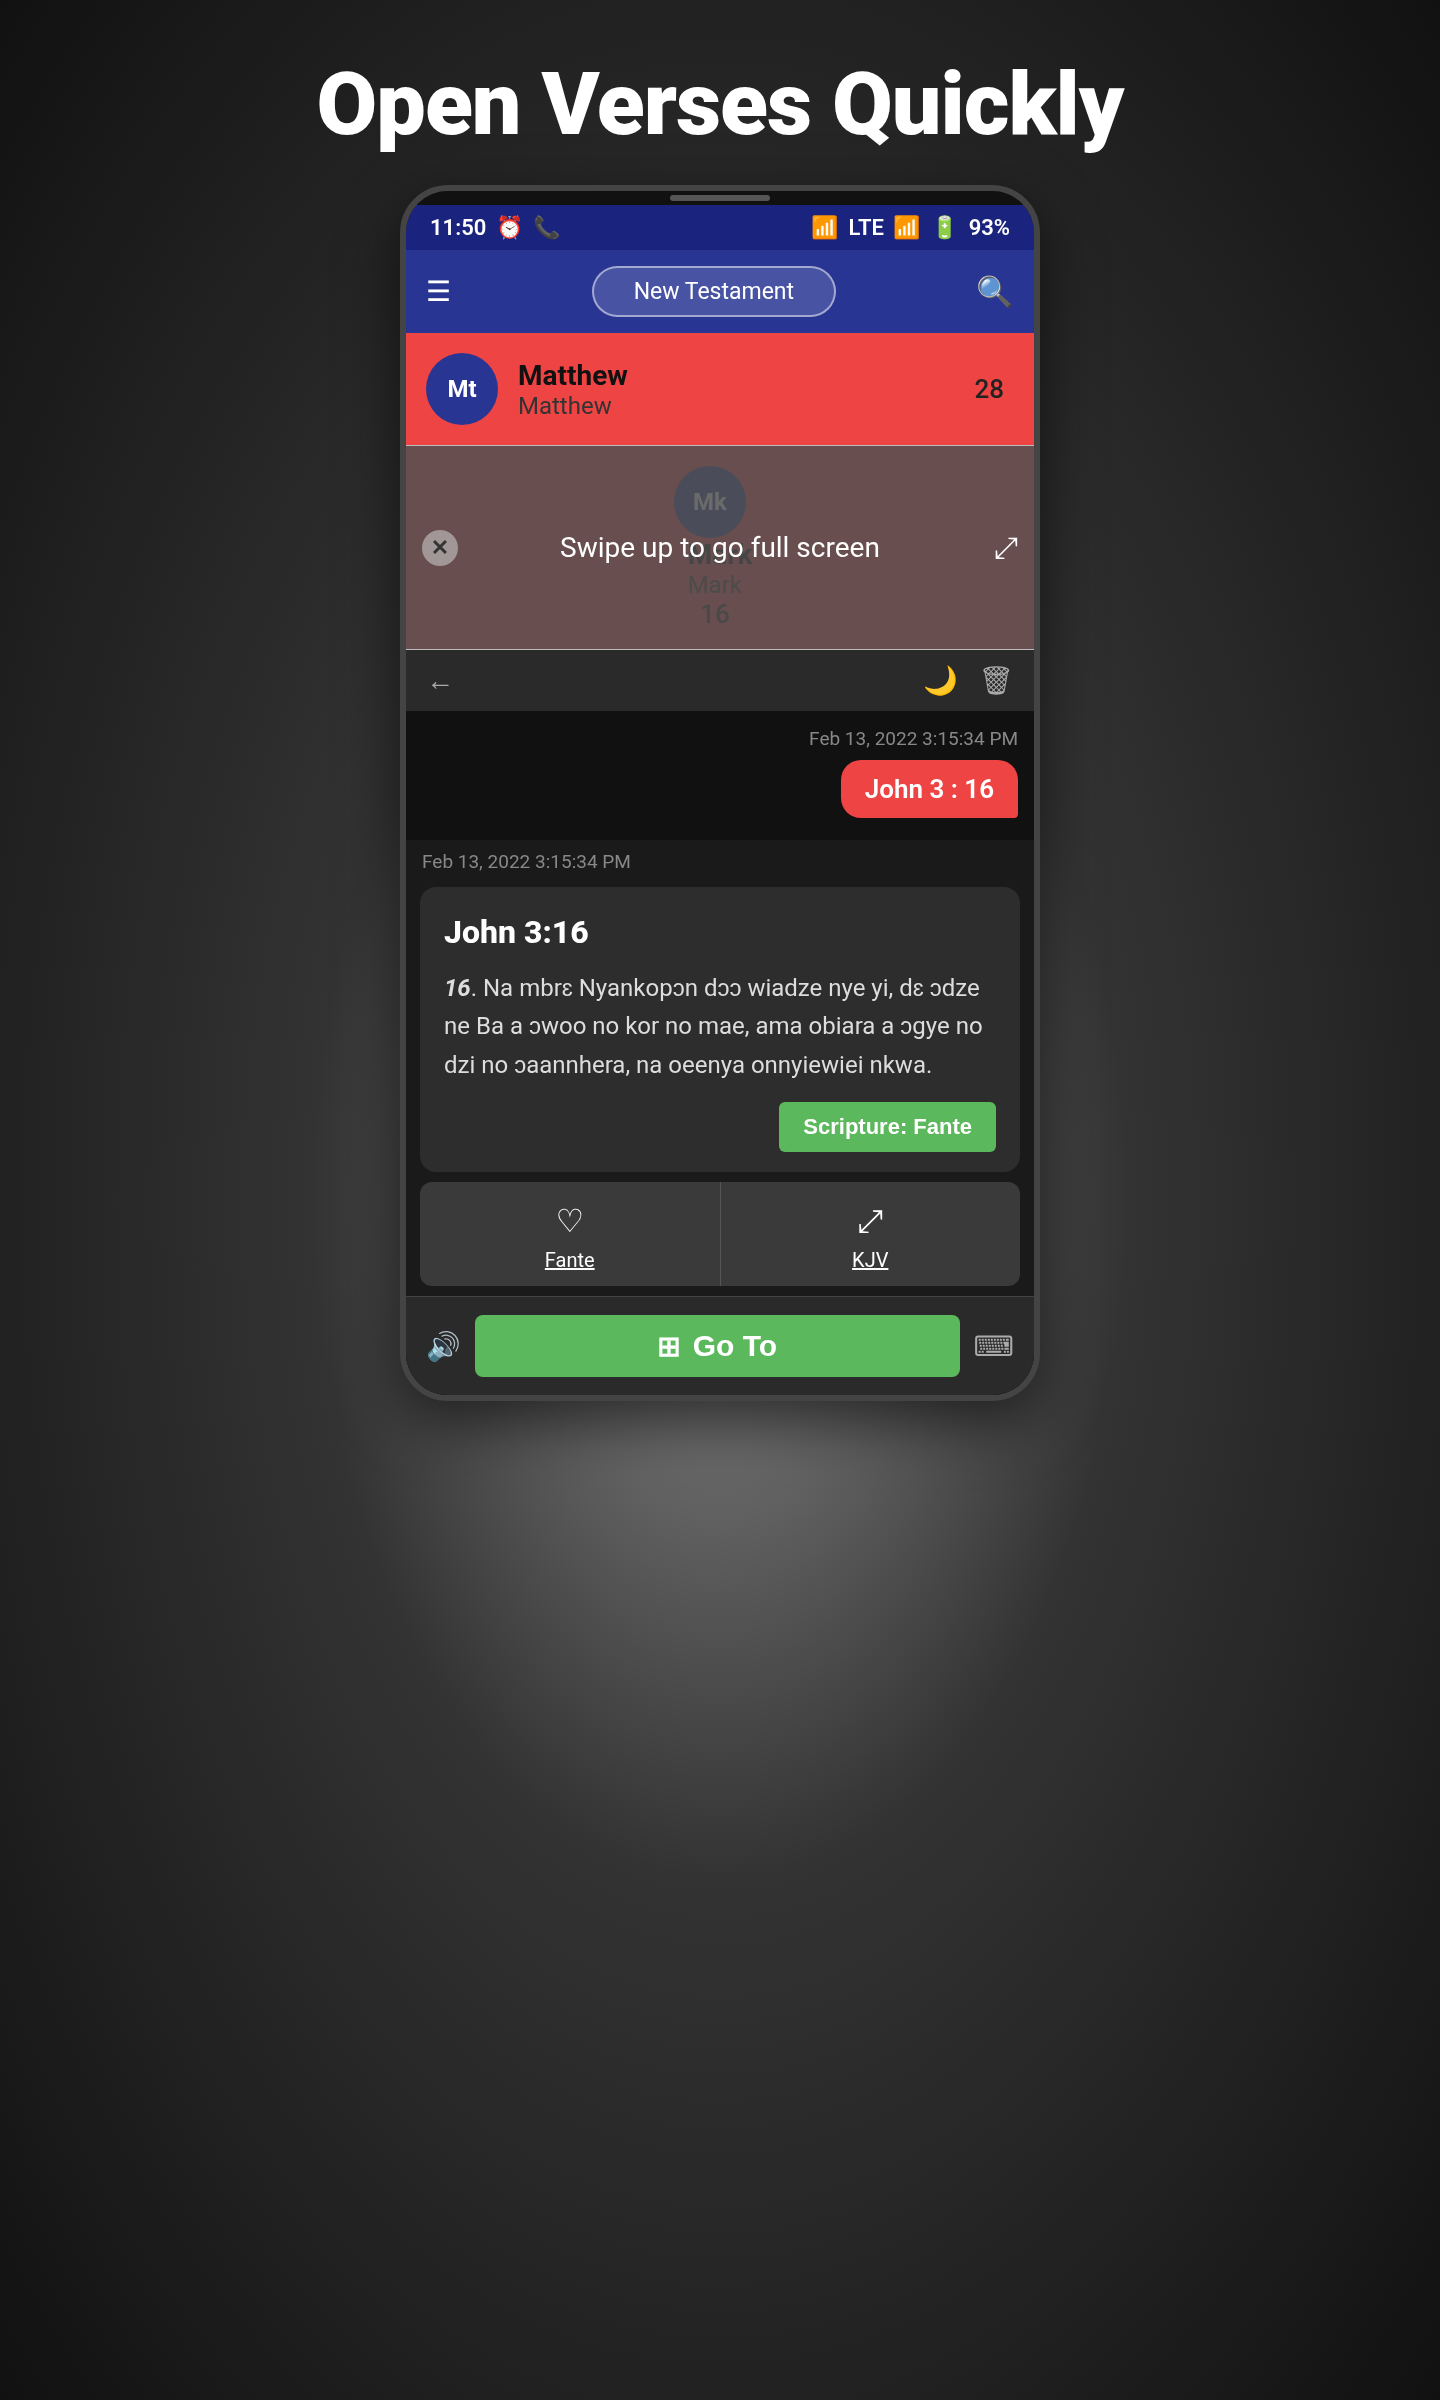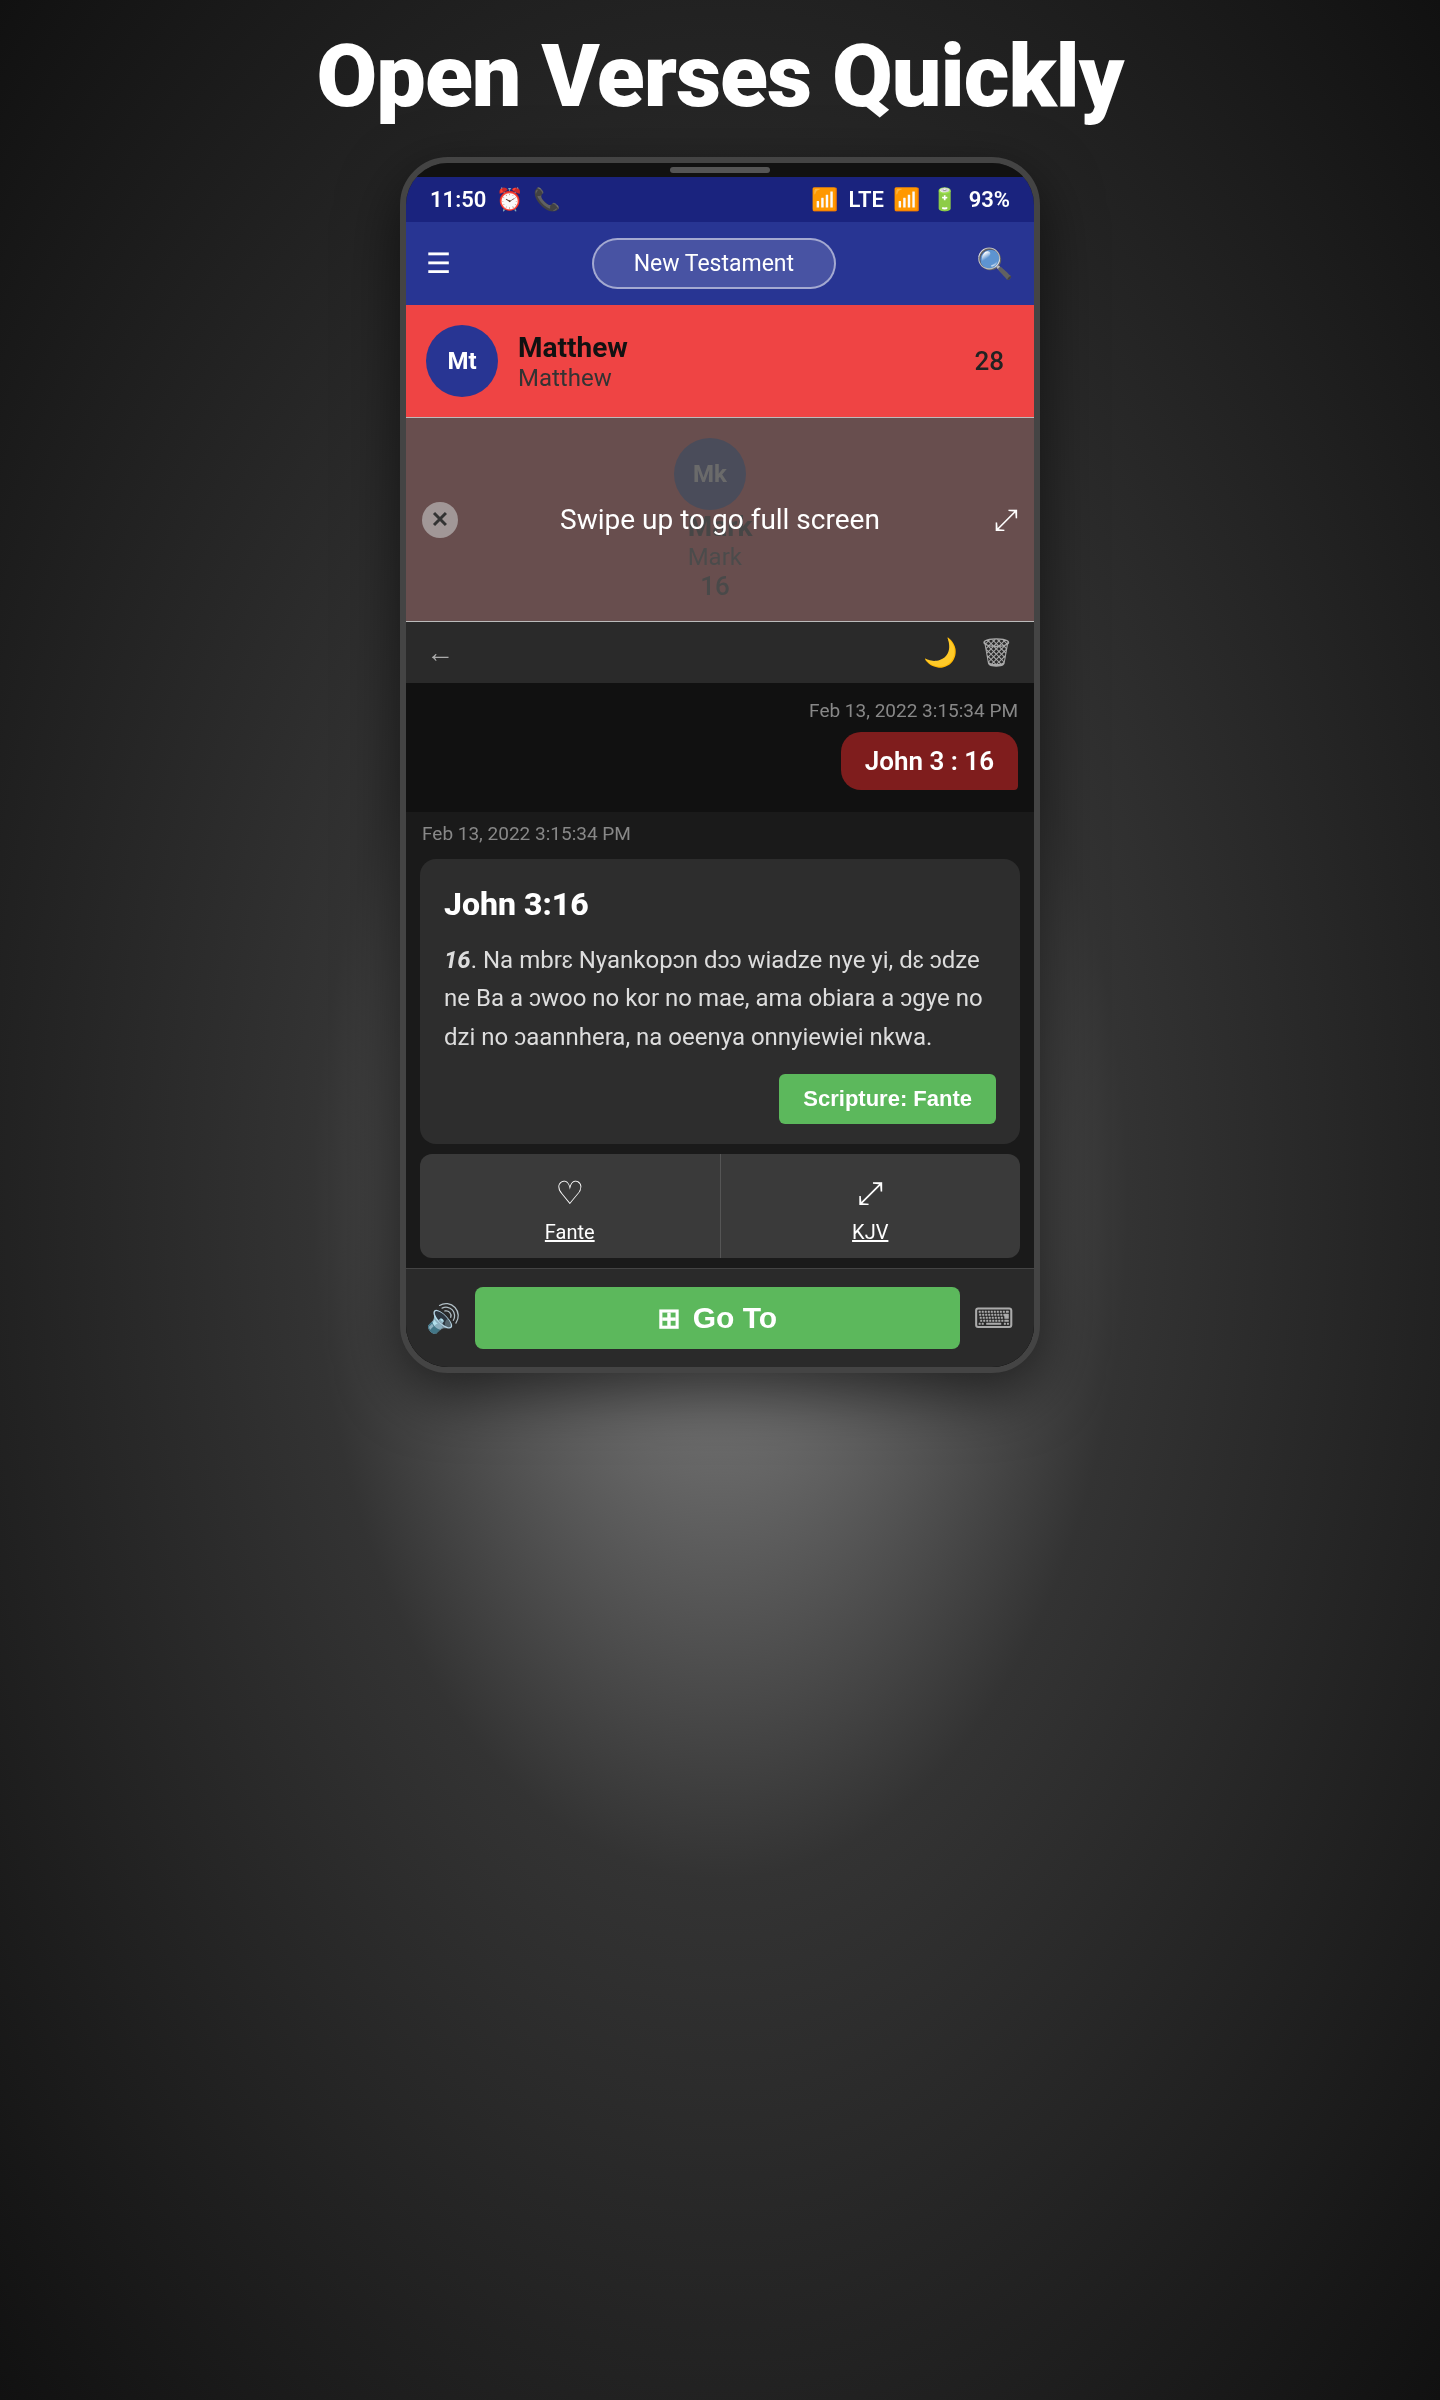--- a/index.html
+++ b/index.html
@@ -11,21 +11,21 @@
       min-height: 100vh;
       font-family: -apple-system, BlinkMacSystemFont, 'Segoe UI', Roboto, sans-serif;
     }
     .page-wrapper {
       width: 1440px;
       min-height: 2400px;
       background: radial-gradient(ellipse at center, #888 0%, #333 40%, #111 100%);
       display: flex;
       flex-direction: column;
       align-items: center;
-      padding-top: 24px;
+      padding-top: 52px;
     }
     .page-title {
       color: white;
       font-size: 88px;
       font-weight: 900;
       text-align: center;
       margin-bottom: 30px;
       letter-spacing: -1px;
     }
     
@@ -166,21 +166,21 @@
       color: #888;
       font-size: 19px;
       margin-bottom: 10px;
     }
     .bubble-right {
       display: flex;
       justify-content: flex-end;
       margin-bottom: 6px;
     }
     .bubble {
-      background: #7f1d1d;
+      background: #ef4444;
       color: white;
       border-radius: 20px 20px 4px 20px;
       padding: 14px 24px;
       font-size: 26px;
       font-weight: 600;
       max-width: 70%;
     }
 
     
     .verse-area {

